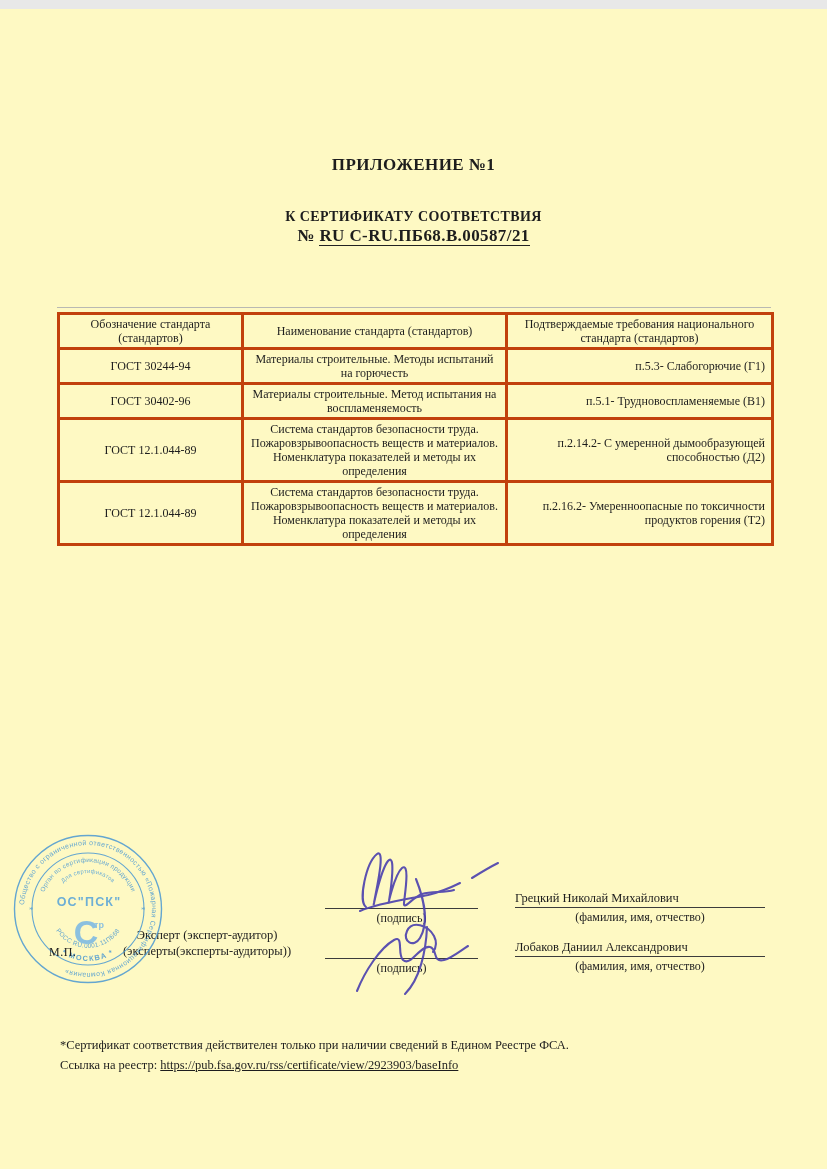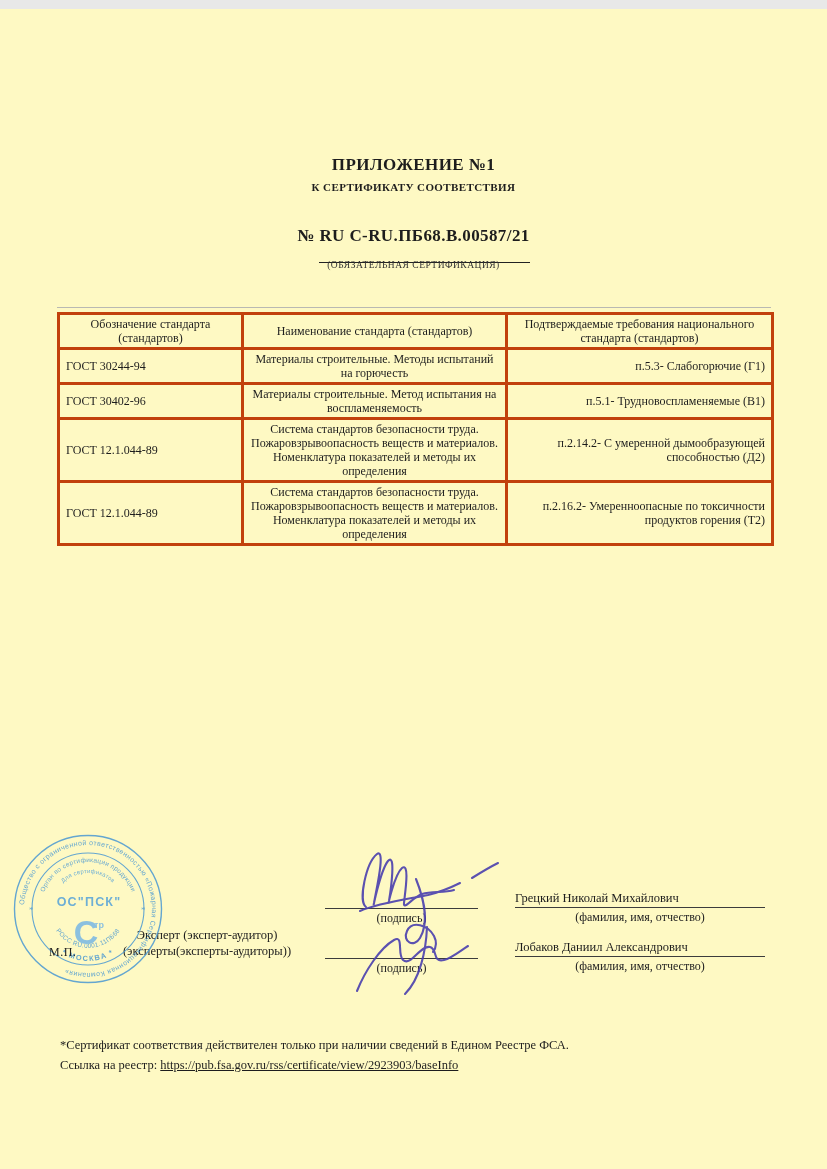--- a/index.html
+++ b/index.html
@@ -8,38 +8,38 @@
     width:827px;height:1169px;
     margin:9px auto;
     background:#fef9c3;
     font-family:"Liberation Serif", serif;
     color:#1d1d1d;
     overflow:hidden;
   }
   
   .title{position:absolute;left:0;width:827px;text-align:center;font-weight:bold;letter-spacing:.4px;}
   .t1{top:146px;font-size:17px;}
-  .t2{top:172px;font-size:11px;}
+  .t2{top:200px;font-size:14px;}
   .t3{top:217px;font-size:17px;}
-  .t3 .num{border-bottom:1.6px solid #222;padding-bottom:17px;}
+  .t3 .num{border-bottom:1.6px solid #222;padding-bottom:0;}
   .t4{top:251px;font-size:9.5px;font-weight:normal;letter-spacing:.5px;color:#333;}
   
   .scanline{position:absolute;left:57px;top:298px;width:714px;height:1px;background:#b9b9b2;}
   .tbl-wrap{position:absolute;left:57px;top:303px;}
   table.standards{border-collapse:collapse;width:714px;table-layout:fixed;}
   table.standards th, table.standards td{
     border:3px solid #c2410c;
     font-size:12px;line-height:14px;
     padding:2px 6px;vertical-align:middle;
     font-weight:normal;
   }
   table.standards tr{height:32px;}
   table.standards tr.tall{height:54px;}
   th{text-align:center;}
-  td.c1{text-align:left;font-size:12.5px;}
+  td.c1{text-align:center;font-size:12.5px;}
   td.c2{text-align:center;}
   td.c3{text-align:right;vertical-align:top;padding-top:3px;}
   
   .abs{position:absolute;}
   .roles{width:224px;text-align:center;font-size:12.5px;line-height:16px;}
   .mp{font-size:12px;letter-spacing:.5px;color:#222;z-index:3;}
   .sigline{height:0;border-top:1.5px solid #3c3c3c;}
   .caption{text-align:center;font-size:12px;color:#222;}
   .fio{width:250px;text-align:left;font-size:12.5px;}
   .stamp-svg{z-index:1;}
@@ -49,21 +49,20 @@
   .reg-link{text-decoration:underline;color:#1d1d1d;}
 </style>
 </head>
 <body>
 
 <div class="page">
 
   <div class="title t1">ПРИЛОЖЕНИЕ №1</div>
   <div class="title t2">К СЕРТИФИКАТУ СООТВЕТСТВИЯ</div>
   <div class="title t3"><span>№ </span><span class="num">RU C-RU.ПБ68.В.00587/21</span></div>
-  <div class="title t4">(ОБЯЗАТЕЛЬНАЯ СЕРТИФИКАЦИЯ)</div>
 
   <div class="scanline"></div>
   <div class="tbl-wrap">
     <table class="standards">
       <colgroup>
           <col style="width:184px">
           <col style="width:264px">
           <col style="width:266px">
         </colgroup>
       <tbody>

